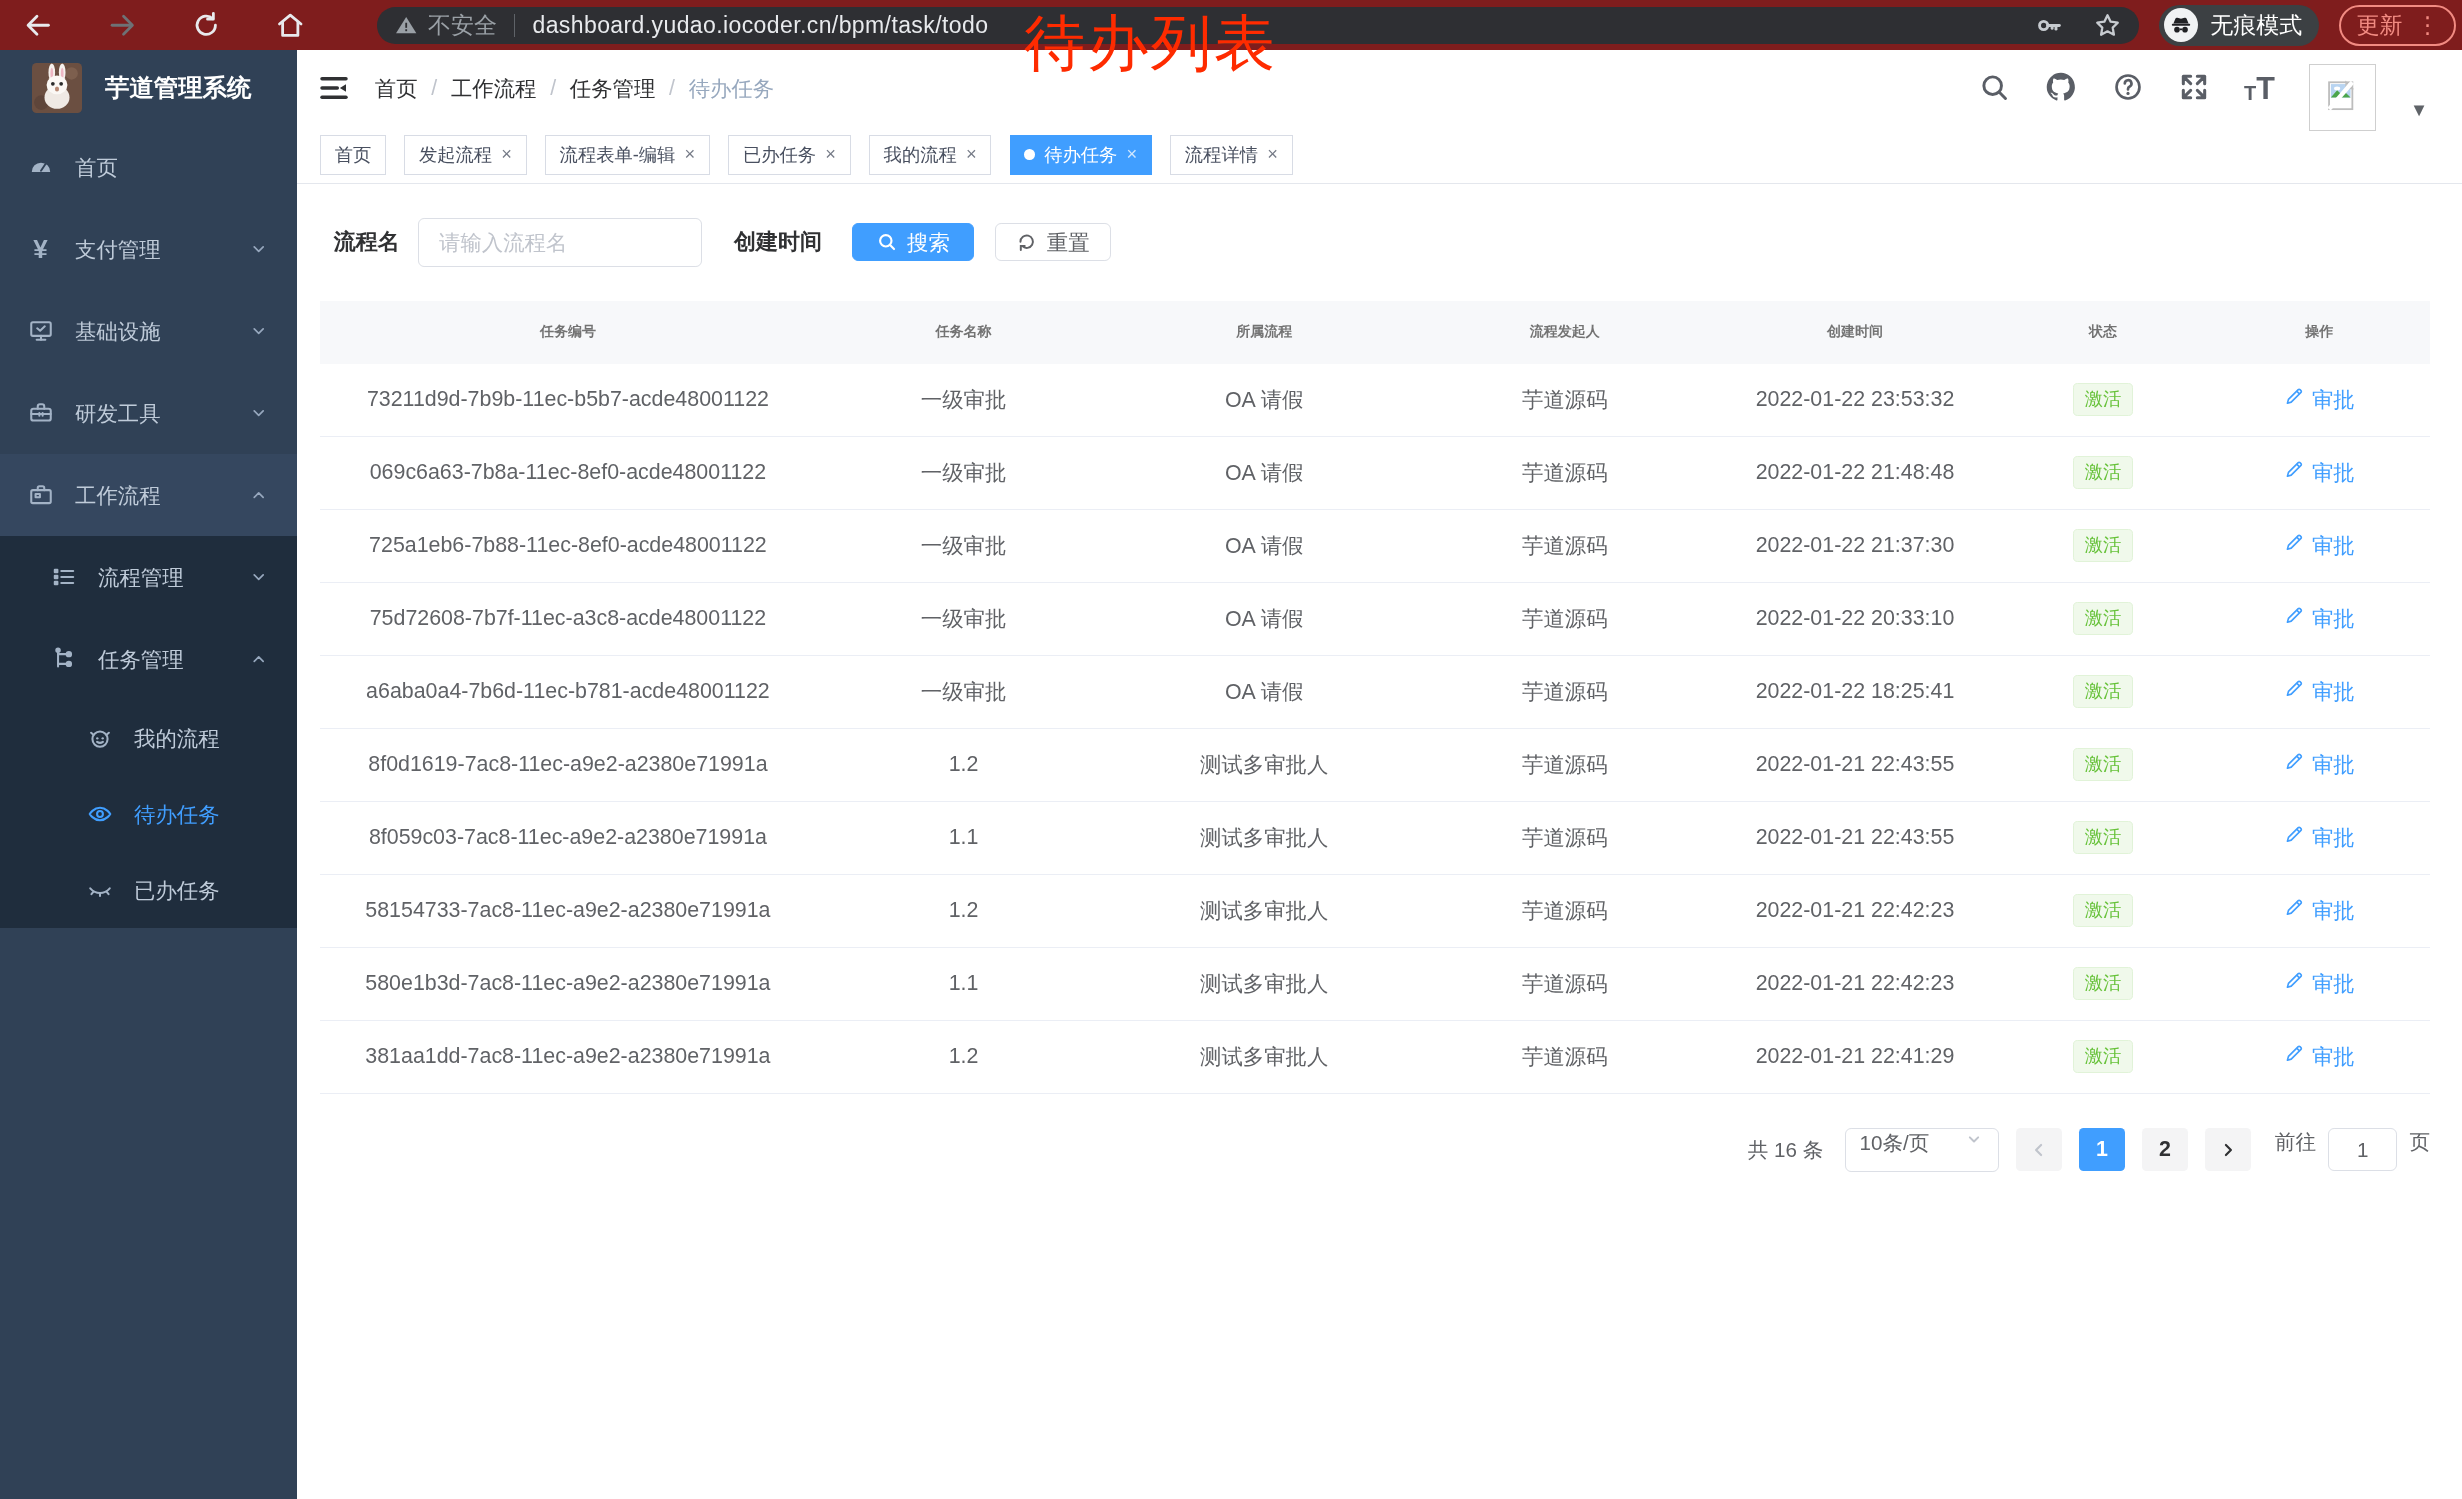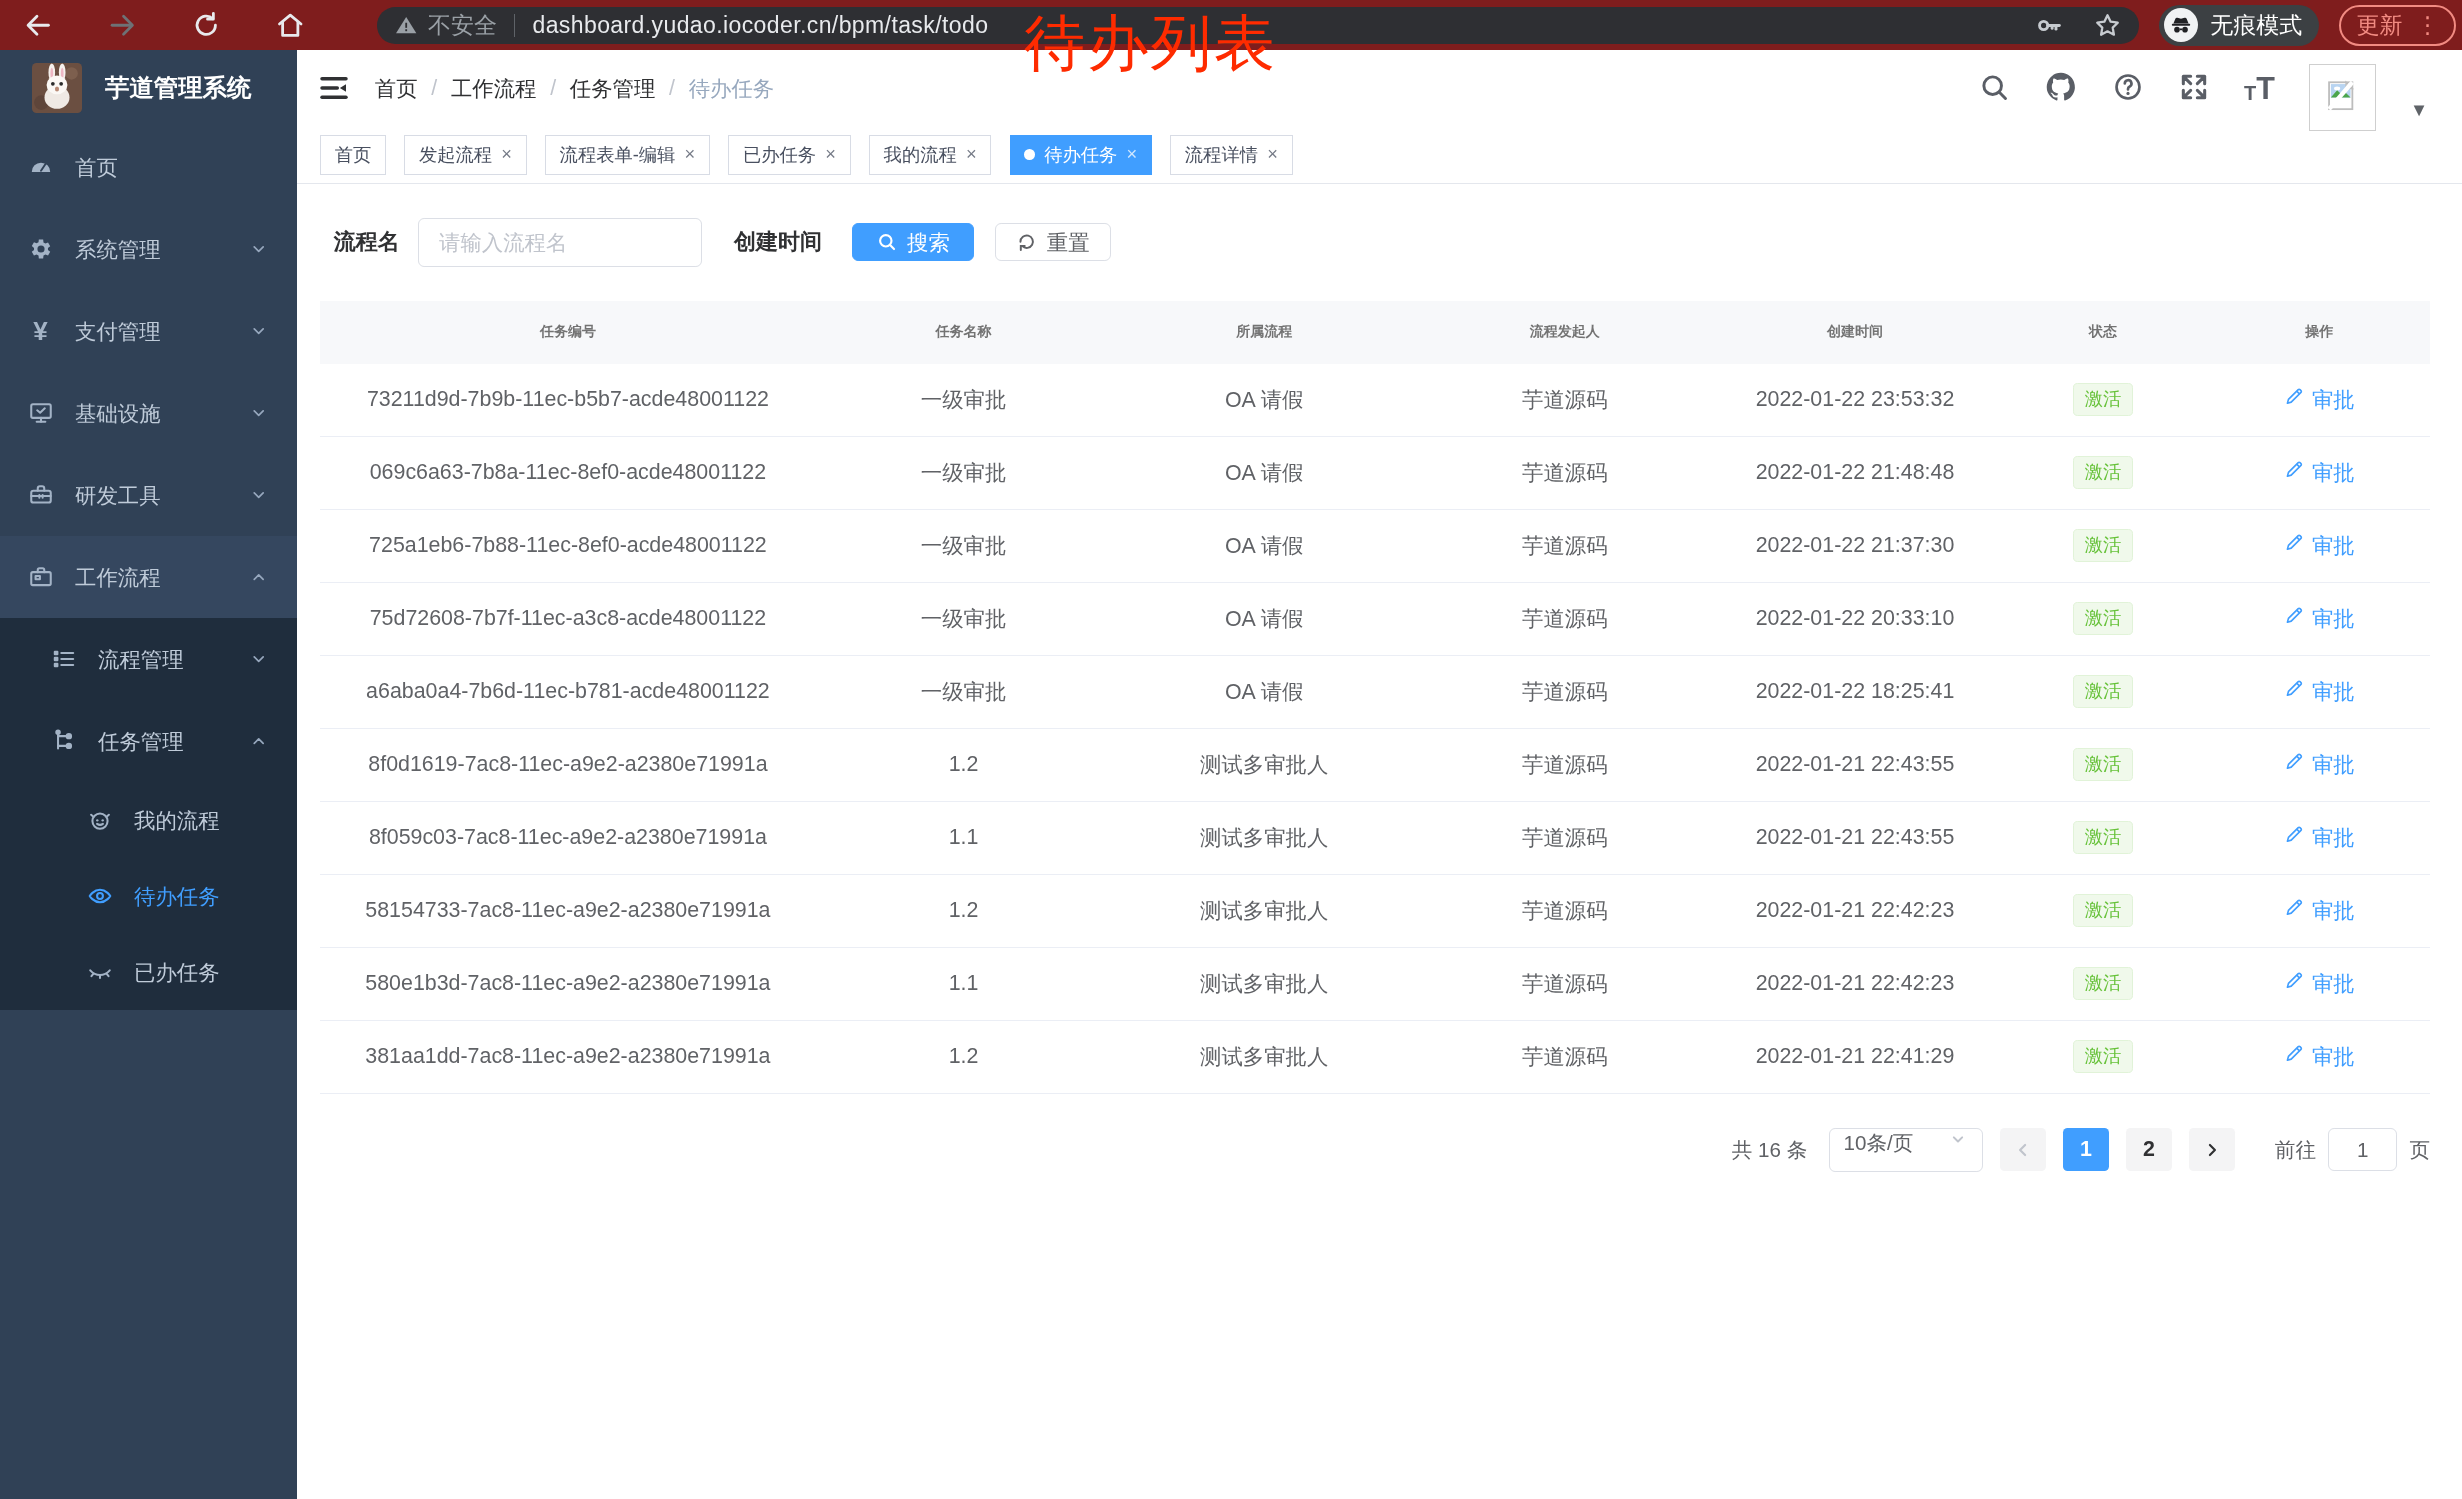--- a/index.html
+++ b/index.html
@@ -88,21 +88,21 @@
   .approve-link { color:#409eff; display:inline-flex; align-items:center; gap:7.6px; font-size:21.4px; cursor:pointer; }
 
   
   .pager { display:flex; justify-content:flex-end; align-items:center; margin-top:34px; gap:17px; font-size:20.6px; color:#606266; }
   .pg-total { margin-right:4.6px; }
   .pg-size { width:154px; height:44px; border:1.5px solid #dcdfe6; border-radius:6.1px; display:flex; align-items:flex-start; justify-content:space-between; padding:0 13.7px; color:#606266; cursor:pointer; }
   .pg-size .caret { color:#c0c4cc; display:flex; }
   .pg-btn { min-width:46px; height:43px; border-radius:4.6px; background:#f4f4f5; display:flex; align-items:center; justify-content:center; font-size:21.4px; font-weight:600; color:#303133; cursor:pointer; padding:0 6.1px; }
   .pg-btn.disabled { color:#c0c4cc; }
   .pg-btn.active { background:#409eff; color:#fff; }
-  .pg-goto { margin-left:23px; display:flex; align-items:center; gap:12.2px; }
+  .pg-goto { margin-left:7px; display:flex; align-items:flex-start; gap:12.2px; }
   .pg-input { width:69px; height:43px; border:1.5px solid #dcdfe6; border-radius:6.1px; display:flex; align-items:center; justify-content:center; color:#606266; font-size:20.6px; }
 </style>
 </head>
 <body>
 
 <div class="chrome">
   <div class="nav-ic">
     <svg width="30.5" height="30.5" viewBox="0 0 24 24" fill="none" stroke="#e8eaed" stroke-width="2.2" stroke-linecap="round" stroke-linejoin="round">
         <path d="M20 12H5"></path>
         <path d="M11 5l-7 7 7 7"></path>
@@ -203,33 +203,20 @@
           <span class="mi-icon">
             <svg width="26" height="26" viewBox="0 0 24 24">
               <path d="M3.5 16.5a8.5 8.5 0 0 1 17 0z" fill="currentColor"></path>
               <path d="M12 15.5l4-6" stroke="#304156" stroke-width="1.8" stroke-linecap="round"></path>
             </svg>
           </span>
           <span>首页</span>
         </div>
         <div class="menu-item lvl1">
           <span class="mi-icon">
-            <svg width="26" height="26" viewBox="0 0 24 24">
-              <path fill="currentColor" d="M19.4 13a7.5 7.5 0 0 0 0-2l2.1-1.6-2-3.5-2.4 1a7.5 7.5 0 0 0-1.8-1L15 3.2h-4l-.3 2.6a7.5 7.5 0 0 0-1.8 1l-2.4-1-2 3.5L6.6 11a7.5 7.5 0 0 0 0 2l-2.1 1.6 2 3.5 2.4-1a7.5 7.5 0 0 0 1.8 1l.3 2.6h4l.3-2.6a7.5 7.5 0 0 0 1.8-1l2.4 1 2-3.5zM13 15.3a3.3 3.3 0 1 1 0-6.6 3.3 3.3 0 0 1 0 6.6z" transform="translate(-1)"></path>
-            </svg>
-          </span>
-          <span>系统管理</span>
-          <span class="mi-chev">
-            <svg width="21.4" height="21.4" viewBox="0 0 24 24" fill="none" stroke="currentColor" stroke-width="1.9" stroke-linecap="round" stroke-linejoin="round">
-              <polyline points="7 10 12 15 17 10"></polyline>
-            </svg>
-          </span>
-        </div>
-        <div class="menu-item lvl1">
-          <span class="mi-icon">
             <span style="font-size:26px;font-weight:bold;line-height:1;">¥</span>
           </span>
           <span>支付管理</span>
           <span class="mi-chev">
             <svg width="21.4" height="21.4" viewBox="0 0 24 24" fill="none" stroke="currentColor" stroke-width="1.9" stroke-linecap="round" stroke-linejoin="round">
               <polyline points="7 10 12 15 17 10"></polyline>
             </svg>
           </span>
         </div>
         <div class="menu-item lvl1">

